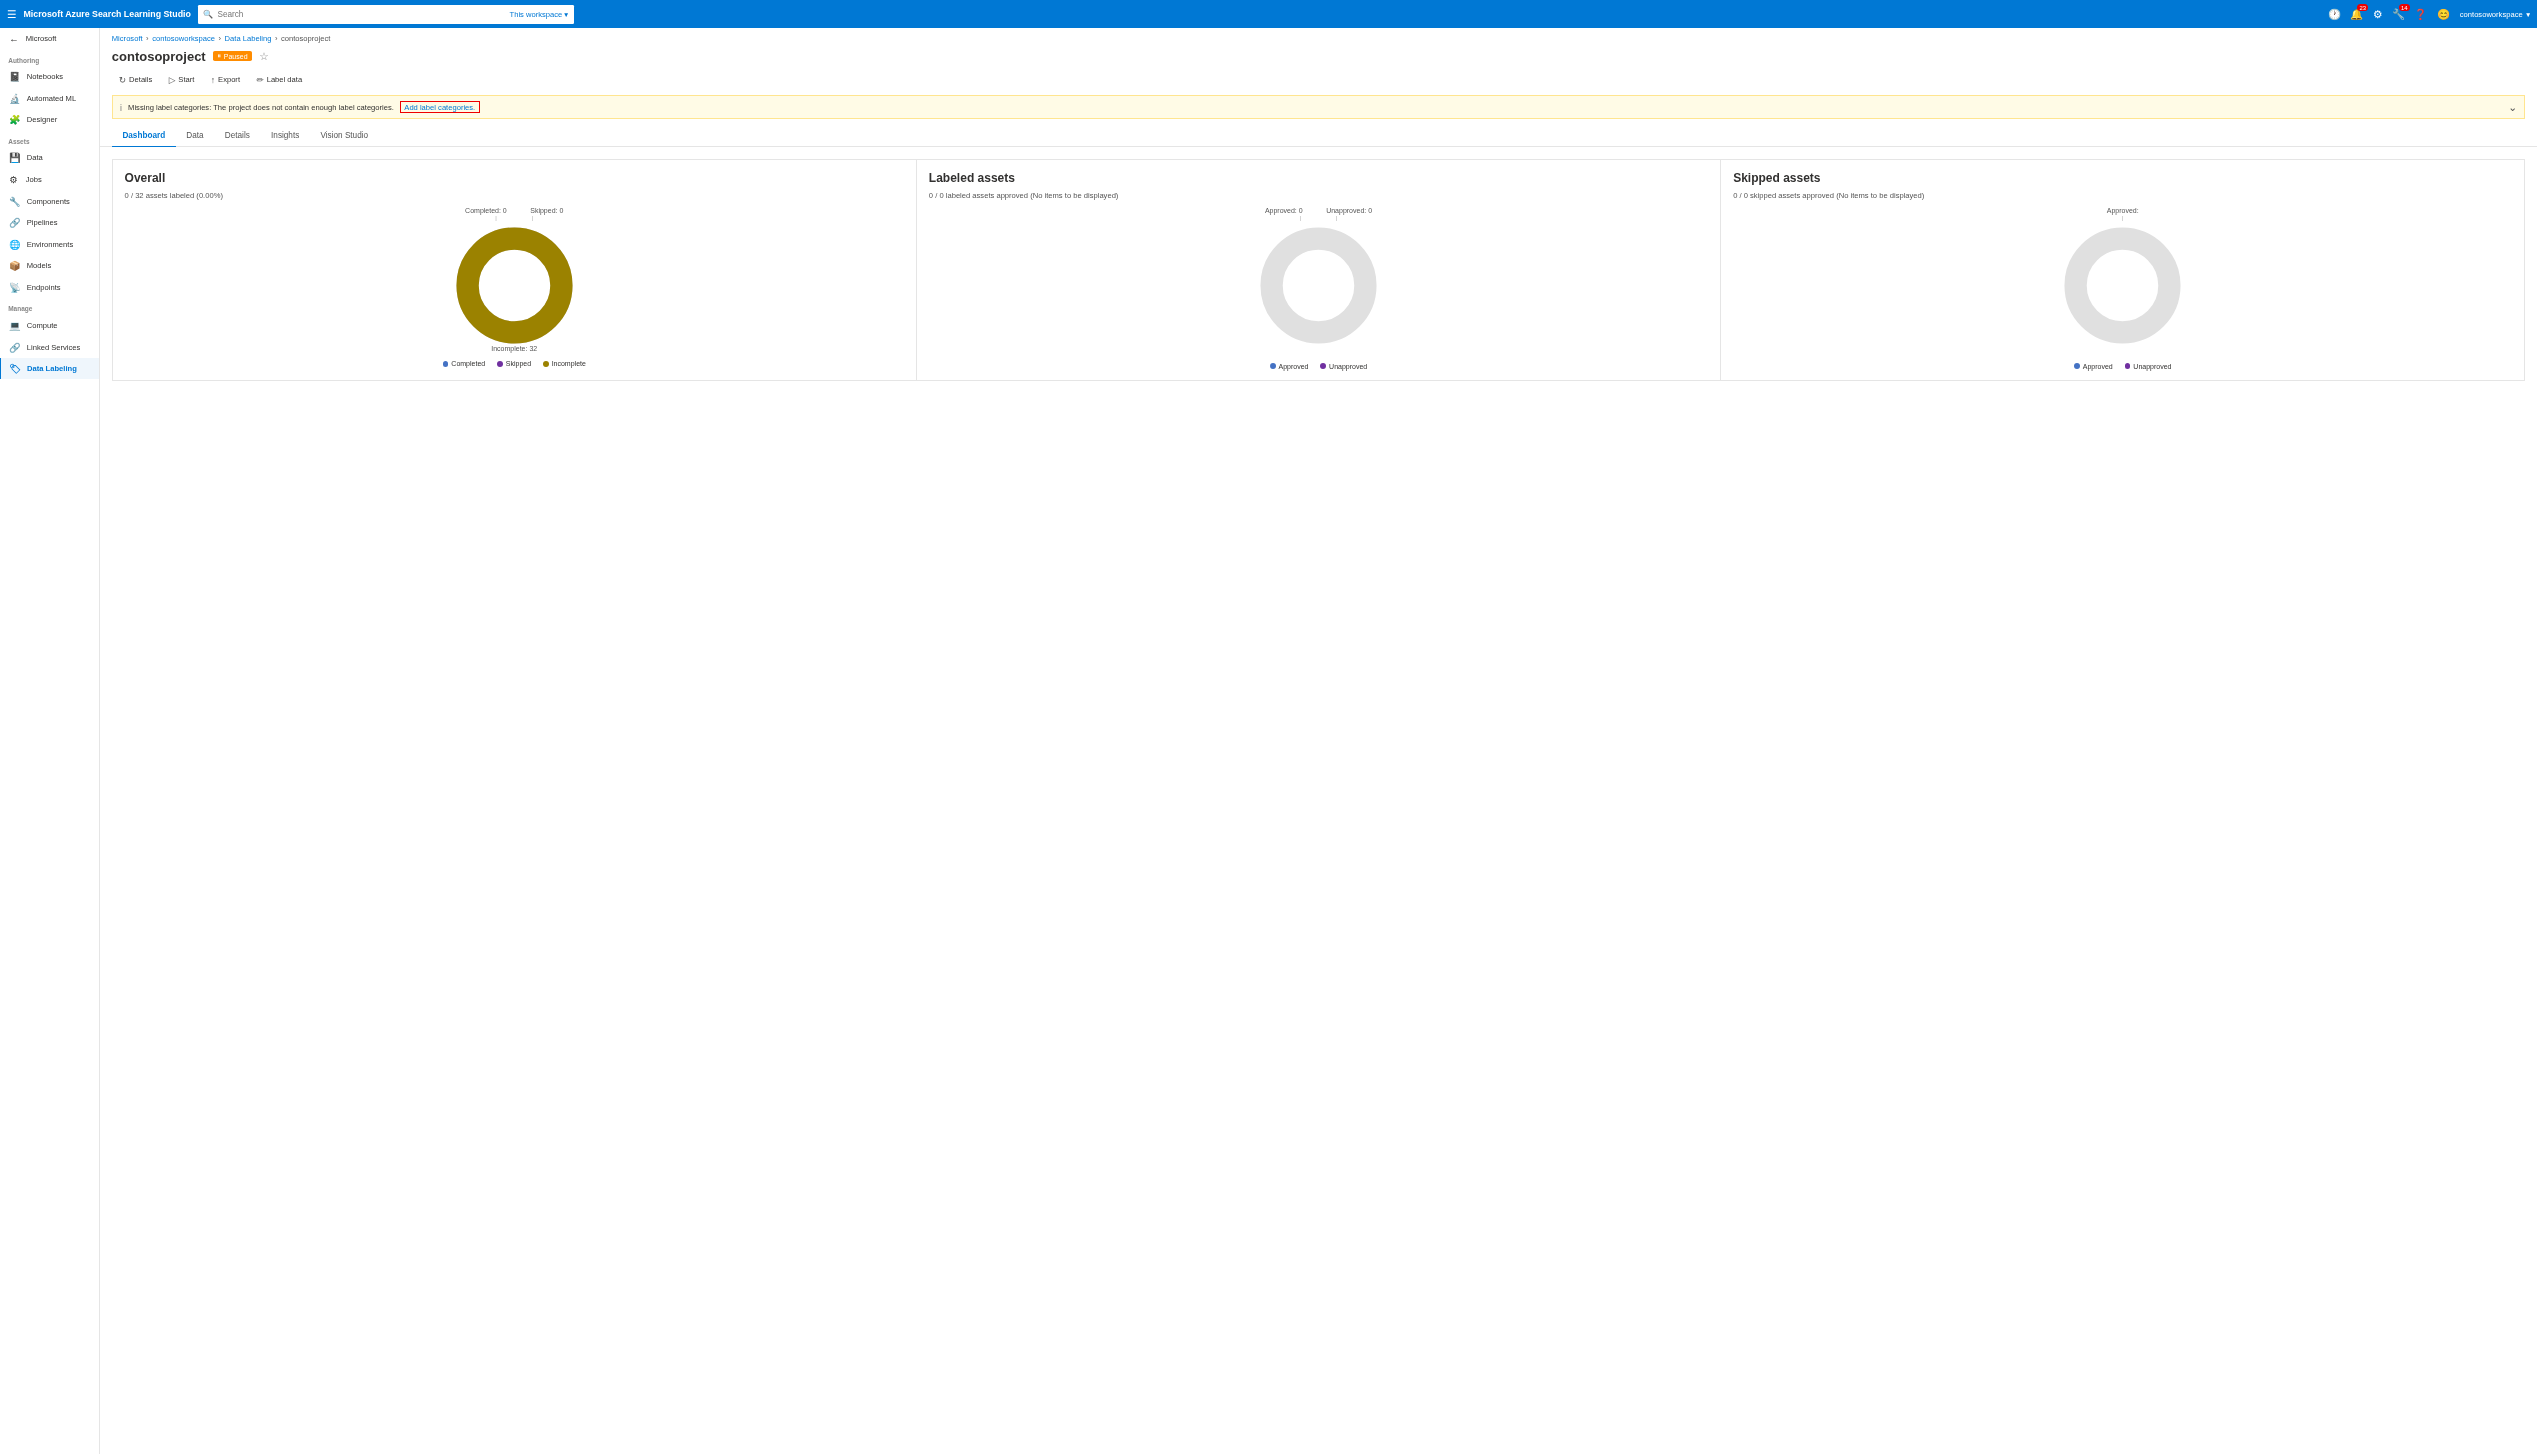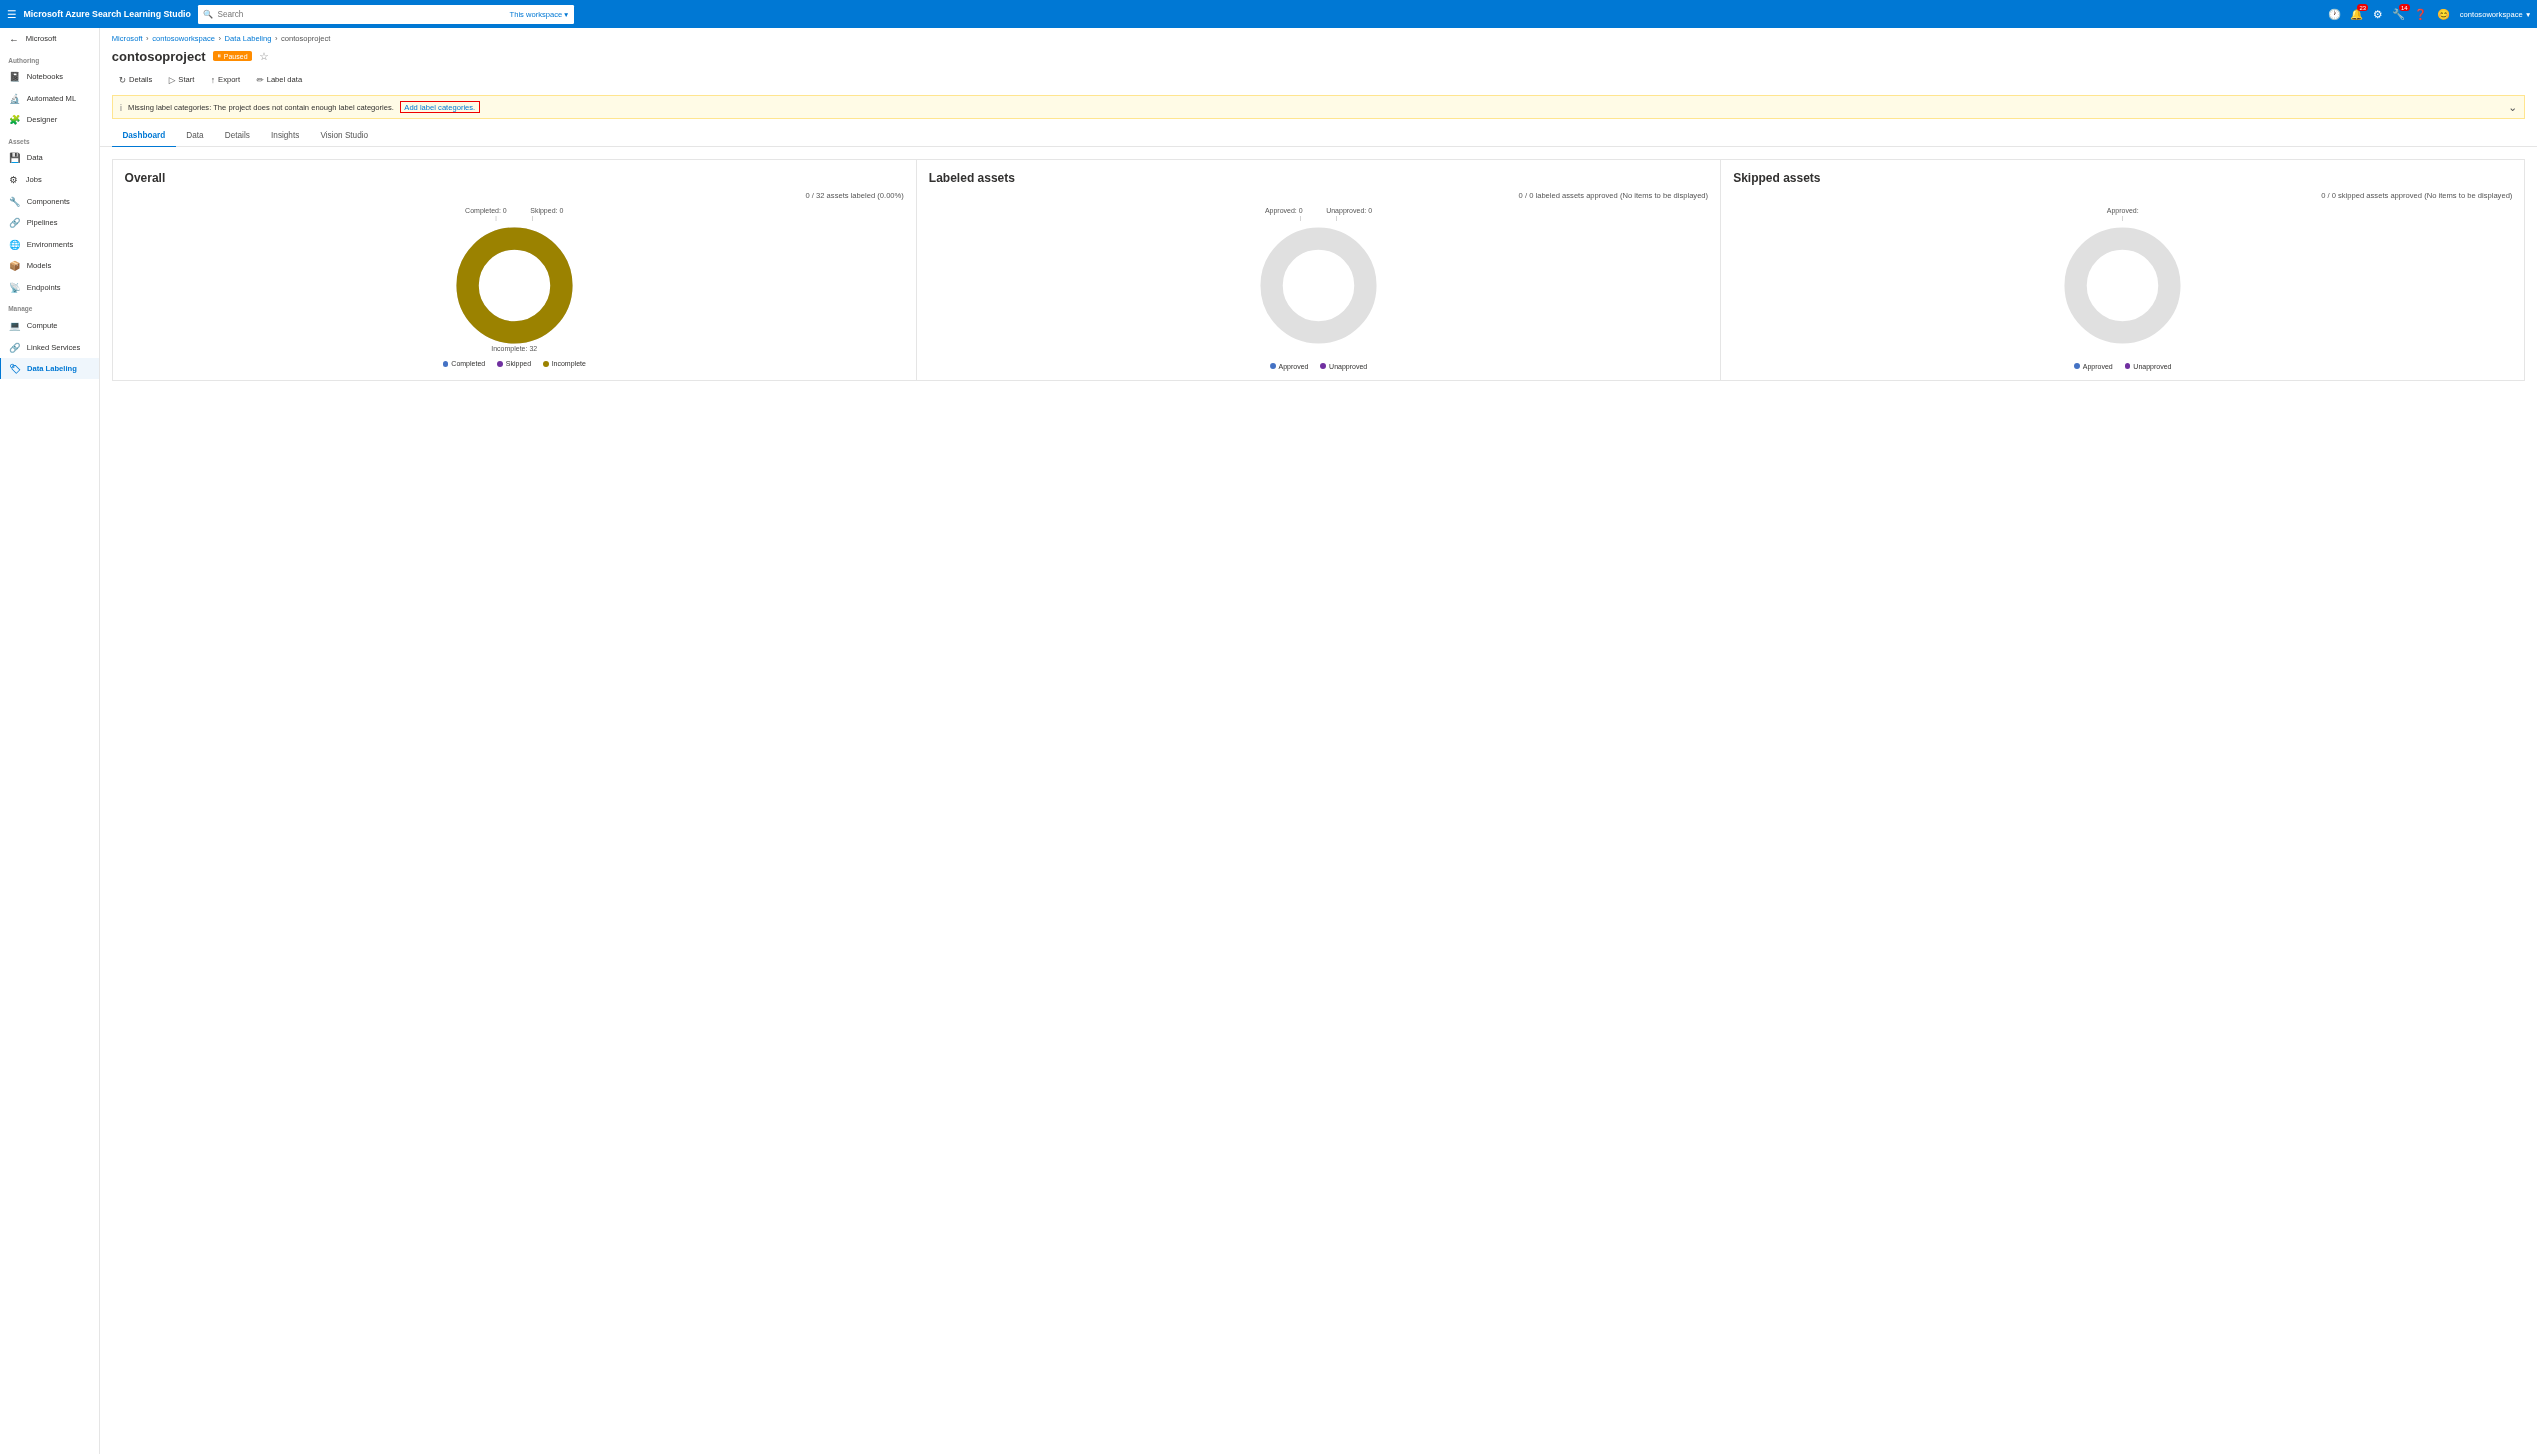--- a/index.html
+++ b/index.html
@@ -117,21 +117,21 @@
 
     
     .dashboard-grid {
       display: flex; gap: 0; padding: 11.8px; overflow-x: hidden;
     }
     .dashboard-card {
       flex: 1; border: 0.6px solid #e5e5e5; background: #fff;
       margin-right: -0.6px; padding: 10.6px 11.8px; min-width: 0;
     }
     .card-title { font-size: 12px; font-weight: 600; color: #323130; margin-bottom: 5.9px; }
-    .card-subtitle { font-size: 7.6px; color: #555; text-align: right; margin-bottom: 7px; }
+    .card-subtitle { font-size: 7.6px; color: #555; text-align: left; margin-bottom: 7px; }
 
     
     .chart-container {
       display: flex; flex-direction: column; align-items: center; position: relative;
     }
     .donut-wrapper { position: relative; margin-bottom: 4.7px; }
 
     
     .legend { display: flex; gap: 11.8px; margin-top: 8.2px; justify-content: center; flex-wrap: wrap; }
     .legend-item { display: flex; align-items: center; gap: 2.9px; font-size: 7px; color: #323130; }

